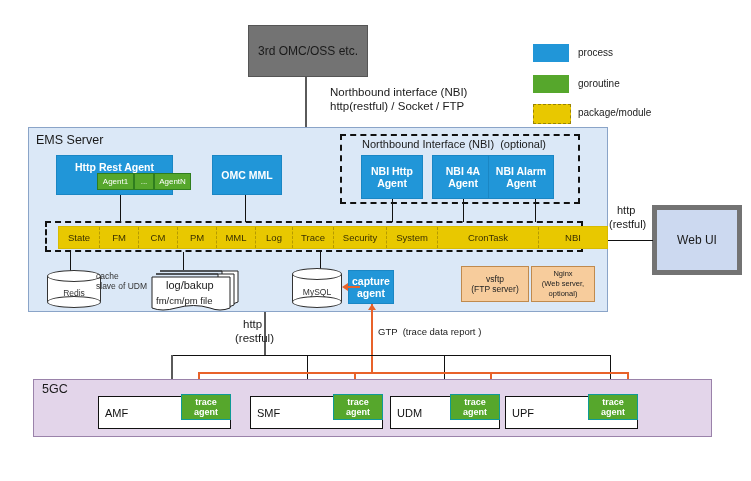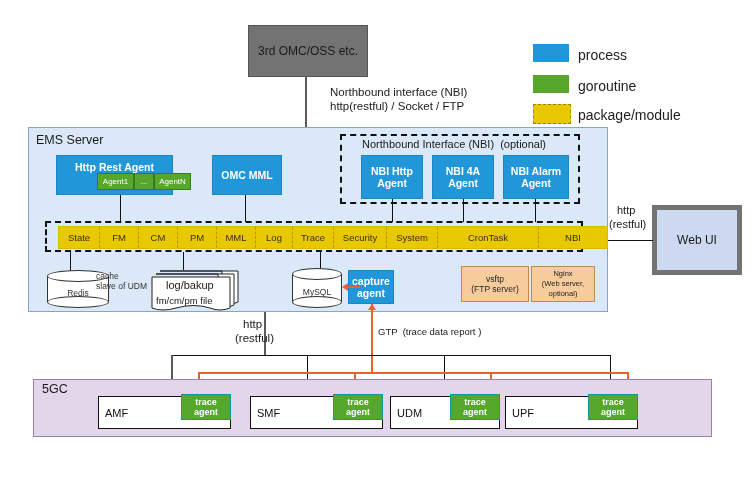--- a/index.html
+++ b/index.html
@@ -174,21 +174,21 @@
     justify-content: center;
     text-align: center;
     line-height: 10px;
   }
 
   
   .lg-sw { position: absolute; }
   .lg-sw.process { background: #2196d8; }
   .lg-sw.goroutine { background: #56a72c; }
   .lg-sw.module { background: #e8c800; border: 1.5px dashed #9b8400; }
-  .lg-txt { position: absolute; font-size: 14px; color: #222; }
+  .lg-txt { position: absolute; font-size: 10px; color: #222; }
 
   
   .ln { position: absolute; background: #111; }
   .ln.gray { background: #5a5a5a; }
   .ln.orange { background: #e8622a; }
 
   .arrow-left {
     position: absolute;
     width: 0; height: 0;
     border-top: 4px solid transparent;
@@ -252,21 +252,21 @@
   <div class="txt" style="left:362px; top:138px; font-size:11px;">Northbound Interface (NBI)  (optional)</div>
 
   <div class="abs proc" style="left:361px; top:155px; width:62px; height:44px;">
     <span style="white-space:pre-line;">NBI Http
 Agent</span>
   </div>
   <div class="abs proc" style="left:432px; top:155px; width:62px; height:44px;">
     <span style="white-space:pre-line;">NBI 4A
 Agent</span>
   </div>
-  <div class="abs proc" style="left:503px; top:155px; width:66px; height:44px;">
+  <div class="abs proc" style="left:488px; top:155px; width:66px; height:44px;">
     <span style="white-space:pre-line;">NBI Alarm
 Agent</span>
   </div>
 
   <div class="ln" style="left:120px; top:195px; width:1px; height:27px;"></div>
   <div class="ln" style="left:245px; top:195px; width:1px; height:27px;"></div>
   <div class="ln" style="left:392px; top:199px; width:1px; height:23px;"></div>
   <div class="ln" style="left:463px; top:199px; width:1px; height:23px;"></div>
   <div class="ln" style="left:535px; top:199px; width:1px; height:23px;"></div>
 
@@ -305,21 +305,21 @@
     </div>
     <div class="modcell" style="width:68px;">
       <span>NBI</span>
     </div>
   </div>
 
   <div class="ln" style="left:70px; top:252px; width:1px; height:20px;"></div>
   <div class="ln" style="left:183px; top:252px; width:1px; height:18px;"></div>
   <div class="ln" style="left:320px; top:252px; width:1px; height:18px;"></div>
 
-  <div class="cyl" style="left:47px; top:270px; width:62px; height:38px;">
+  <div class="cyl" style="left:47px; top:270px; width:54px; height:38px;">
     <div class="body" style="top:6px; height:26px;"></div>
     <div class="top" style="top:0;"></div>
     <div class="bot" style="top:26px;"></div>
     <div class="lbl" style="top:18px;">Redis</div>
   </div>
   <div class="txt" style="left:96px; top:270px; font-size:8.5px; color:#333;">cache</div>
   <div class="txt" style="left:96px; top:280px; font-size:8.5px; color:#333;">slave of UDM</div>
 
   <div class="doc-stack" style="left:150px; top:268px; width:92px; height:44px;">
     <svg width="92" height="44" viewBox="0 0 92 44">

